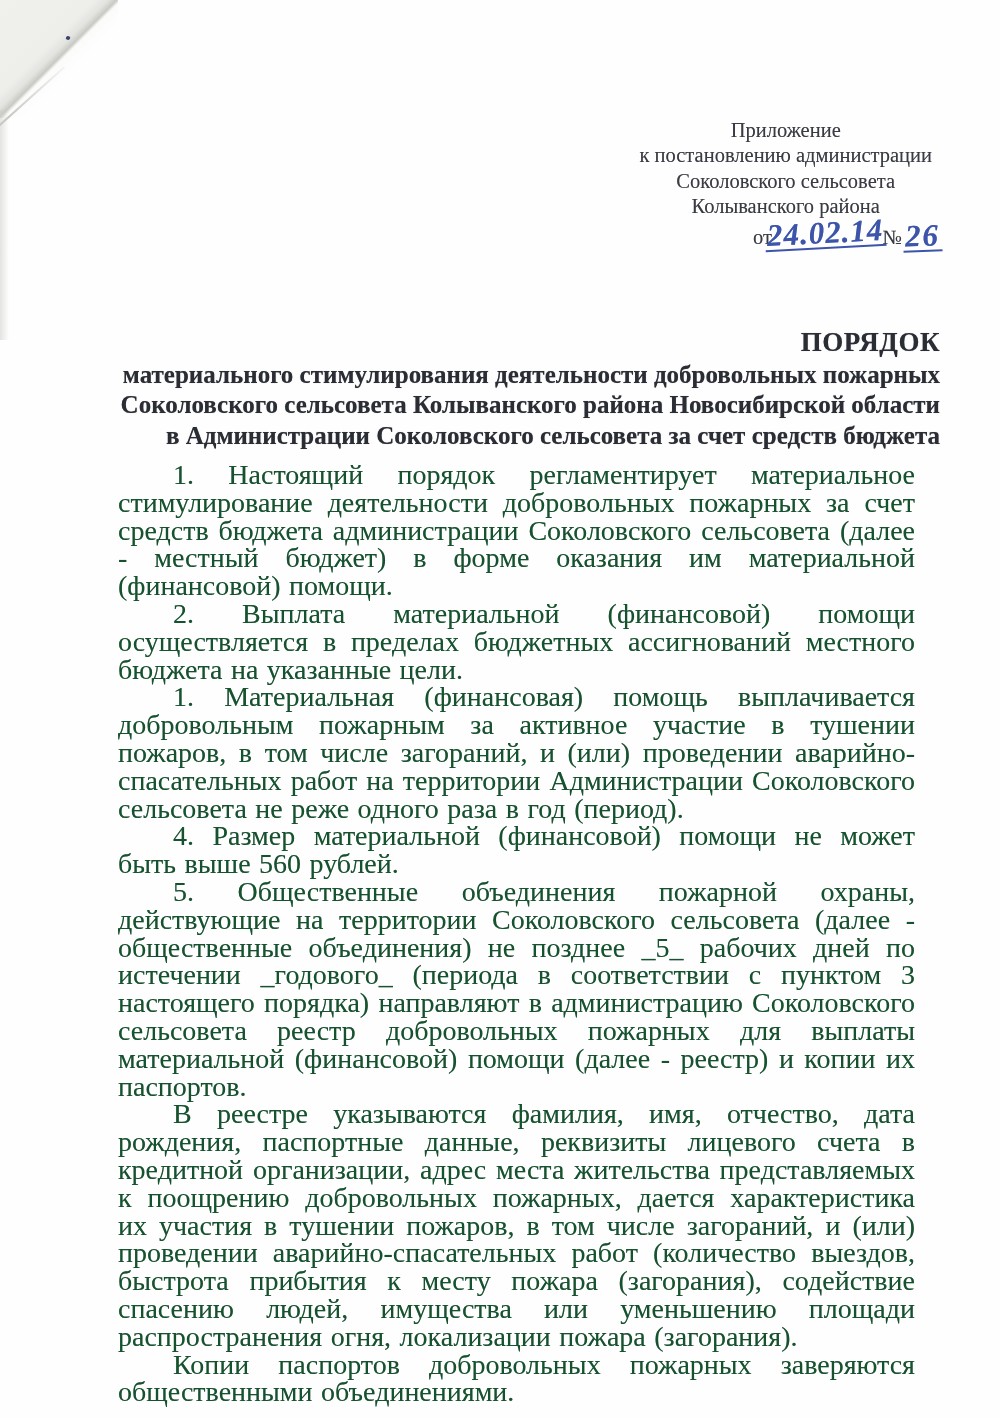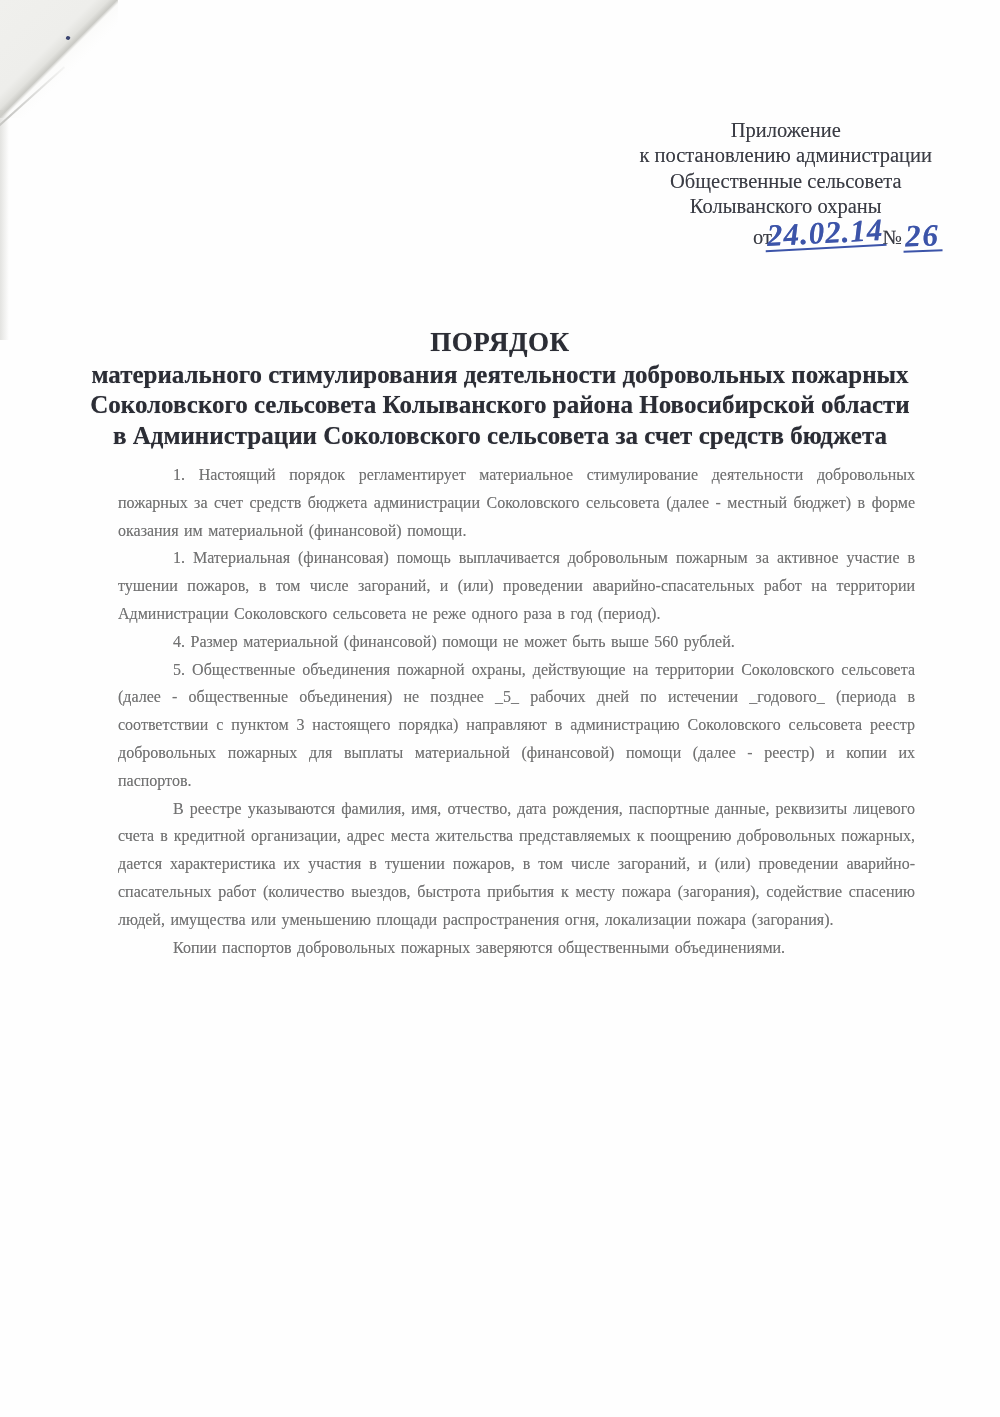--- a/index.html
+++ b/index.html
@@ -98,44 +98,44 @@
     margin-left: 1px;
     margin-right: -10px;
     letter-spacing: 2px;
   }
   
   .title-block {
     position: absolute;
     top: 326px;
     left: 60px;
     right: 60px;
-    text-align: center;
+    text-align: right;
     font-weight: bold;
     color: #2b2d35;
     text-shadow: 0 0 0.7px rgba(43,45,53,0.55);
   }
   .title-main {
     font-size: 27px;
     line-height: 32px;
     letter-spacing: 0.5px;
     margin-bottom: 2px;
   }
   .title-sub {
     font-size: 25px;
     line-height: 30.4px;
   }
   
   .body-block {
     position: absolute;
     top: 461px;
     left: 118px;
     width: 797px;
-    font-size: 16px;
+    font-size: 28px;
     line-height: 27.8px;
-    color: #737373;
+    color: #14532d;
     text-shadow: 0 0 0.6px rgba(57,59,66,0.4);
   }
   .body-block p {
     margin: 0;
     text-align: justify;
     text-align-last: left;
     text-indent: 55px;
     word-spacing: 1.5px;
   }
 </style>
@@ -145,36 +145,37 @@
 <div class="page">
 
   <div class="corner-fold"></div>
   <div class="corner-crease"></div>
   <div class="edge-shadow"></div>
   <div class="ink-speck"></div>
 
   <div class="header-block">
     <div>Приложение</div>
     <div>к постановлению администрации</div>
-    <div>Общественные сельсовета</div>
-    <div>Колыванского охраны</div>
+    <div>Соколовского сельсовета</div>
+    <div>Колыванского района</div>
     <div class="date-line">
       <span>от</span><span class="handwriting date">24.02.14</span><span>№</span><span class="handwriting num">26</span>
     </div>
   </div>
 
   <div class="title-block">
     <div class="title-main">ПОРЯДОК</div>
     <div class="title-sub">материального стимулирования деятельности добровольных пожарных</div>
     <div class="title-sub">Соколовского сельсовета Колыванского района Новосибирской области</div>
     <div class="title-sub">в Администрации Соколовского сельсовета за счет средств бюджета</div>
   </div>
 
   <div class="body-block">
     <p>1. Настоящий порядок регламентирует материальное стимулирование деятельности добровольных пожарных за счет средств бюджета администрации Соколовского сельсовета (далее - местный бюджет) в форме оказания им материальной (финансовой) помощи.</p>
+    <p>2. Выплата материальной (финансовой) помощи осуществляется в пределах бюджетных ассигнований местного бюджета на указанные цели.</p>
     <p>1. Материальная (финансовая) помощь выплачивается добровольным пожарным за активное участие в тушении пожаров, в том числе загораний, и (или) проведении аварийно-спасательных работ на территории Администрации Соколовского сельсовета не реже одного раза в год (период).</p>
     <p>4. Размер материальной (финансовой) помощи  не может быть выше 560 рублей.</p>
     <p>5. Общественные объединения пожарной охраны, действующие на территории Соколовского сельсовета  (далее - общественные объединения) не позднее _5_ рабочих дней по истечении _годового_ (периода в соответствии с пунктом 3 настоящего порядка) направляют в администрацию Соколовского сельсовета реестр добровольных пожарных для выплаты материальной (финансовой) помощи (далее - реестр) и копии их паспортов.</p>
     <p>В реестре указываются фамилия, имя, отчество, дата рождения, паспортные данные, реквизиты лицевого счета в кредитной организации, адрес места жительства представляемых к поощрению добровольных пожарных, дается характеристика их участия в тушении пожаров, в том числе загораний, и (или) проведении аварийно-спасательных работ (количество выездов, быстрота прибытия к месту пожара (загорания), содействие спасению людей, имущества или уменьшению площади распространения огня, локализации пожара (загорания).</p>
     <p>Копии паспортов добровольных пожарных заверяются общественными объединениями.</p>
   </div>
 
 </div>
 
 </body></html>

